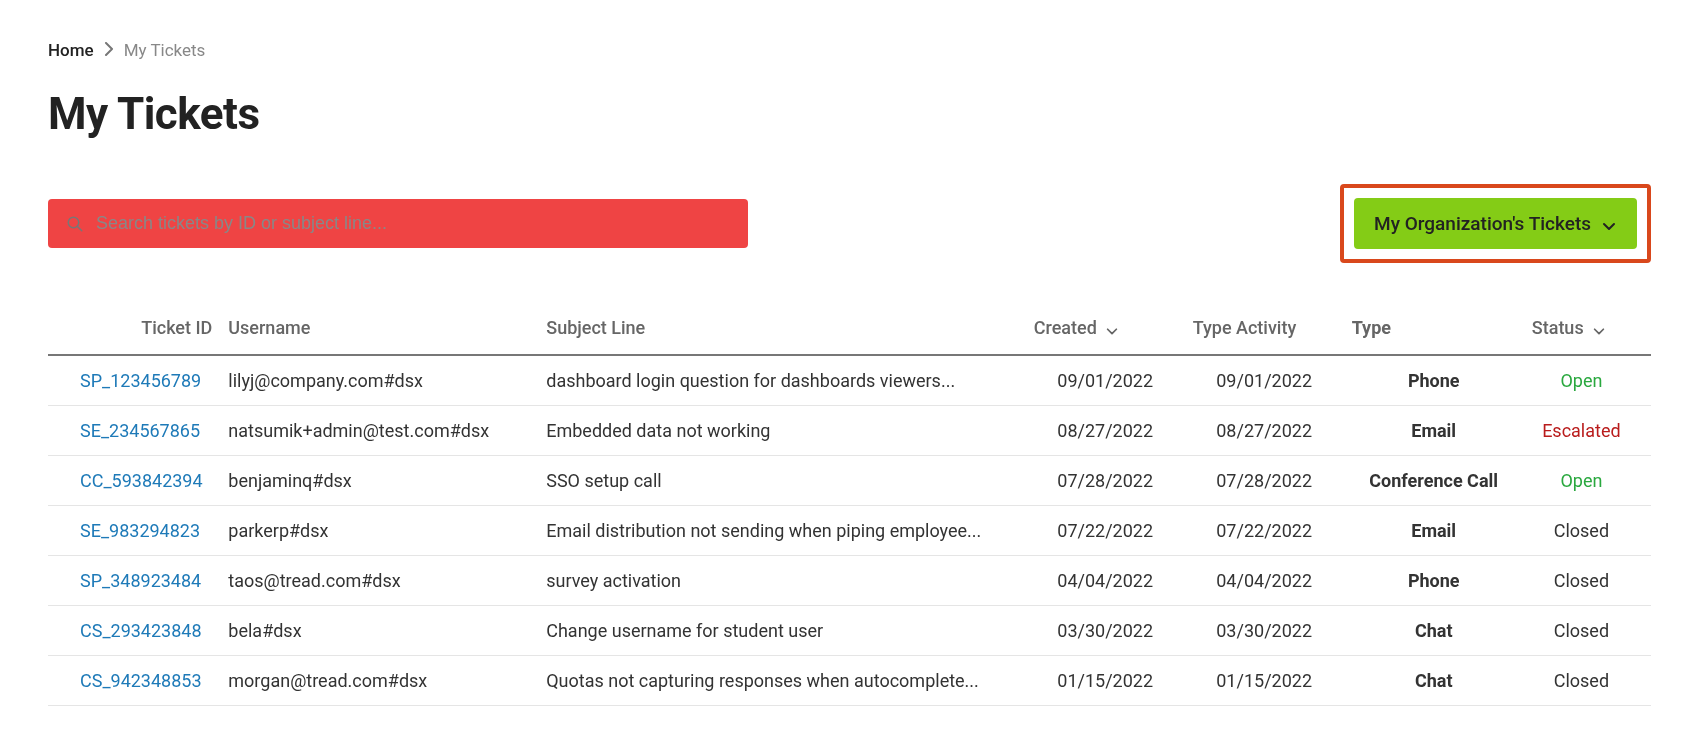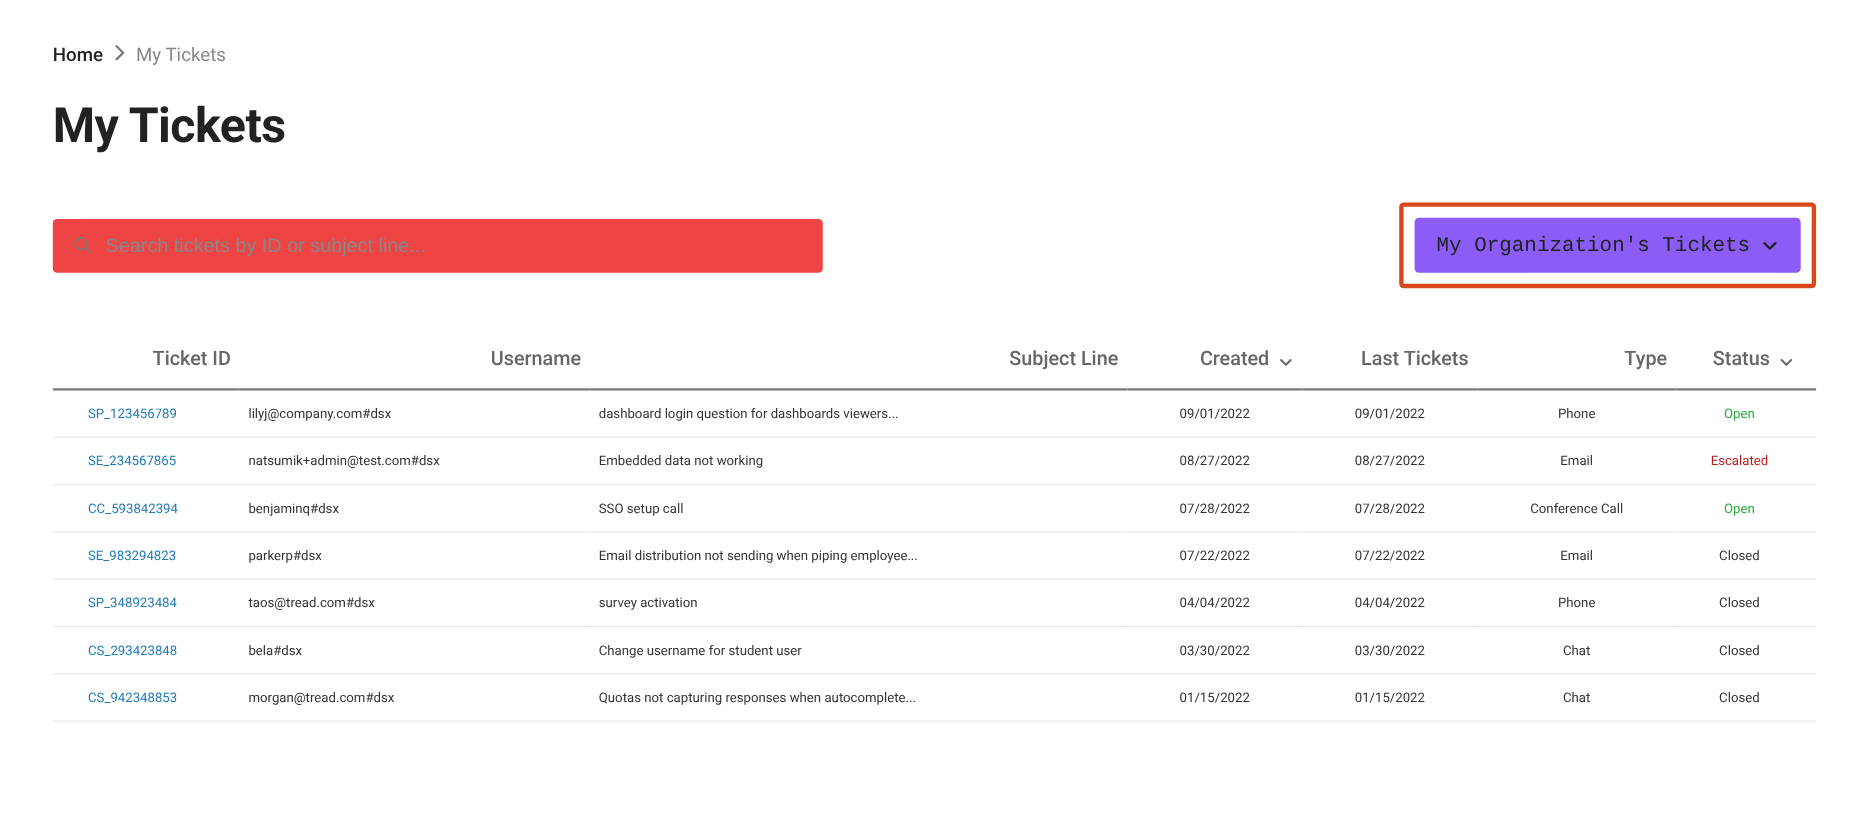--- a/index.html
+++ b/index.html
@@ -58,72 +58,71 @@
     .search-wrap input::placeholder { color: #888; }
     .filter-highlight {
       border: 4px solid #d9481c;
       border-radius: 4px;
       padding: 10px;
     }
     .filter-btn {
       display: flex;
       align-items: center;
       gap: 10px;
-      background: #8b5cf6;
+      background: #84cc16;
       border-radius: 4px;
       padding: 14px 20px;
       font-size: 19px;
       font-weight: 500;
       color: #222;
       cursor: pointer;
-      font-family: Liberation Mono, monospace;
     }
     .filter-btn .chev { width: 16px; height: 16px; }
     table {
       width: 100%;
       border-collapse: collapse;
     }
     thead th {
       text-align: right;
       font-size: 18px;
       font-weight: 500;
       color: #666;
       padding: 14px 8px 16px 8px;
       border-bottom: 2px solid #777;
     }
-    thead th.center { text-align: right; }
+    thead th.center { text-align: left; }
     thead th .th-inner {
       display: inline-flex;
       align-items: center;
       gap: 8px;
     }
     thead th .chev { width: 14px; height: 14px; color: #666; }
     tbody td {
       padding: 14px 8px;
-      font-size: 12px;
+      font-size: 18px;
       border-bottom: 1px solid #e5e5e5;
       color: #333;
       white-space: nowrap;
     }
     tbody td.subject {
       white-space: nowrap;
       overflow: hidden;
       text-overflow: ellipsis;
       max-width: 460px;
     }
     tbody td.center { text-align: center; }
     .ticket-link { color: #1e7ab8; cursor: pointer; }
     .status-open { color: #2aa83f; }
     .status-escalated { color: #b91c1c; }
     .status-closed { color: #333; }
     .col-id { width: 160px; padding-left: 32px !important; }
     .col-user { width: 300px; }
     .col-subject { width: 460px; }
     .col-date { width: 150px; }
-    .col-type { width: 170px; }
+    .col-type { width: 170px; font-weight: bold; }
     .col-status { width: 120px; padding-right: 20px !important; }
   </style>
 </head>
 <body>
 
 <nav class="breadcrumb">
   <span class="home">Home</span>
   <span class="sep">
     <svg width="10" height="14" viewBox="0 0 8 14" fill="none">
         <path d="M1 1l6 6-6 6" stroke="currentColor" stroke-width="2" stroke-linecap="round" stroke-linejoin="round"></path>
@@ -170,21 +169,21 @@
           </span></th>
       <th class="col-date center">
         <span class="th-inner">
           <span>Created</span>
           <span class="chev"><svg viewBox="0 0 16 16" width="14" height="14" fill="none">
                 <path d="M3 6l5 5 5-5" stroke="currentColor" stroke-width="2" stroke-linecap="round" stroke-linejoin="round"></path>
               </svg></span>
         </span>
       </th>
       <th class="col-date center"><span class="th-inner">
-            <span>Last Tickets</span>
+            <span>Type Activity</span>
           </span></th>
       <th class="col-type center"><span class="th-inner">
             <span>Type</span>
           </span></th>
       <th class="col-status center">
         <span class="th-inner">
           <span>Status</span>
           <span class="chev"><svg viewBox="0 0 16 16" width="14" height="14" fill="none">
                 <path d="M3 6l5 5 5-5" stroke="currentColor" stroke-width="2" stroke-linecap="round" stroke-linejoin="round"></path>
               </svg></span>

